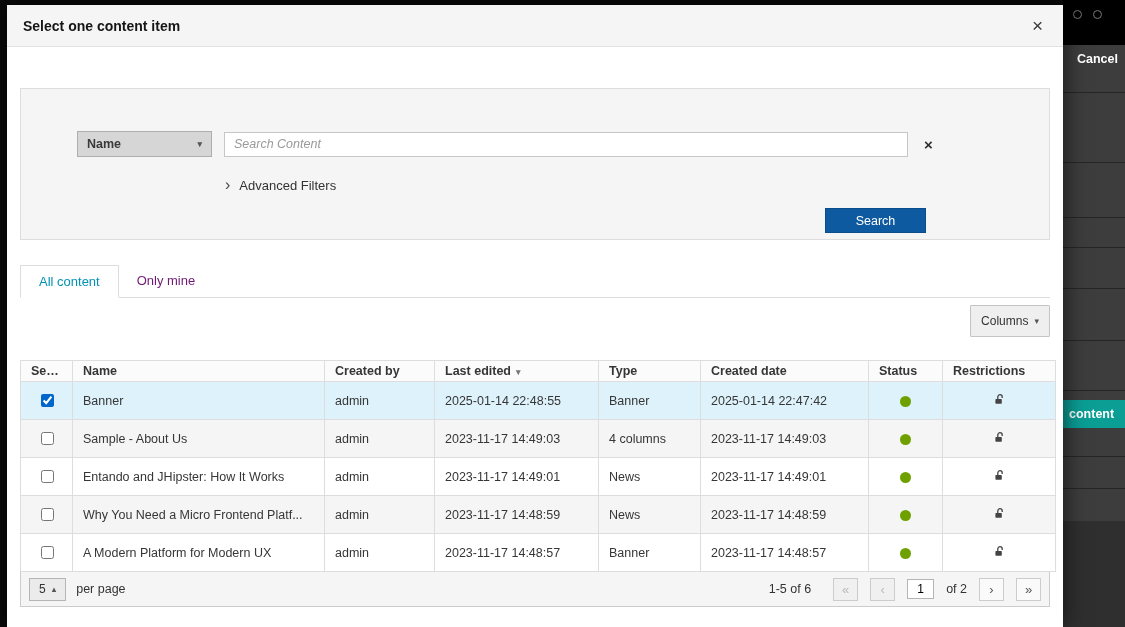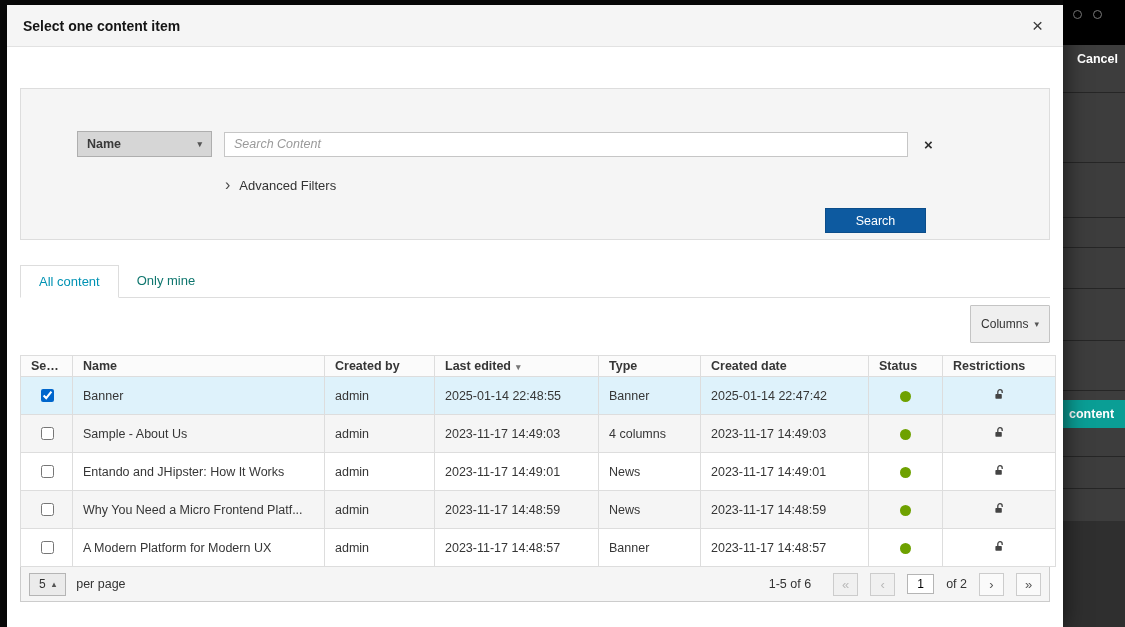--- a/index.html
+++ b/index.html
@@ -43,32 +43,32 @@
   .clear-btn { margin-left:10px; background:none; border:none; font-weight:bold; font-size:15px; color:#2e2e2e; cursor:pointer; }
   .filter-row2 { position:absolute; top:88px; left:204px; display:flex; align-items:center; gap:9px; }
   .adv-chevron { font-size:16px; color:#4a4a4a; line-height:1; }
   .adv-label { font-size:13px; color:#333; cursor:pointer; }
   .search-btn { position:absolute; top:119px; right:123px; width:101px; height:25px;
                 background:#0d5aa0; border:1px solid #0b4d8a; color:#fff; font-size:12.5px;
                 cursor:pointer; font-family:inherit; }
 
   
   .tabs { margin-top:25px; display:flex; border-bottom:1px solid #ddd; }
-  .tab { padding:8px 18px; font-size:13px; color:#0f766e; cursor:pointer; }
+  .tab { padding:8px 18px; font-size:13px; color:#701a75; cursor:pointer; }
   .tab.active { background:#fff; border:1px solid #ddd; border-bottom:1px solid #fff;
                 margin-bottom:-1px; color:#0092b3; }
 
   
   .columns-row { display:flex; justify-content:flex-end; margin-top:7px; }
-  .columns-btn { height:38px; padding:0 10px; background:#efefef; border:1px solid #c4c4c4;
+  .columns-btn { height:32px; padding:0 10px; background:#efefef; border:1px solid #c4c4c4;
                  font-size:12px; color:#333; display:flex; align-items:center; gap:6px;
                  cursor:pointer; font-family:inherit; border-radius:1px; }
 
   
-  table.content { margin-top:12px; width:100%; border-collapse:collapse; table-layout:fixed;
+  table.content { margin-top:23px; width:100%; border-collapse:collapse; table-layout:fixed;
                   font-size:12.5px; color:#363636;border-radius:22px; }
   table.content th, table.content td { border:1px solid #ddd; padding:9px 10px; text-align:left;
                   white-space:nowrap; overflow:hidden; text-overflow:ellipsis; }
   table.content thead th { background:#fbfbfb; font-weight:bold; padding:3px 10px; }
   table.content td { height:28px; }
   tbody tr { background:#fff; }
   tbody tr:nth-child(even) { background:#f5f5f5; }
   tbody tr.selected { background:#def2fb; }
   .c-center { text-align:center !important; }
   .dot { display:inline-block; width:11px; height:11px; border-radius:50%; background:#6ea100; vertical-align:middle; }

